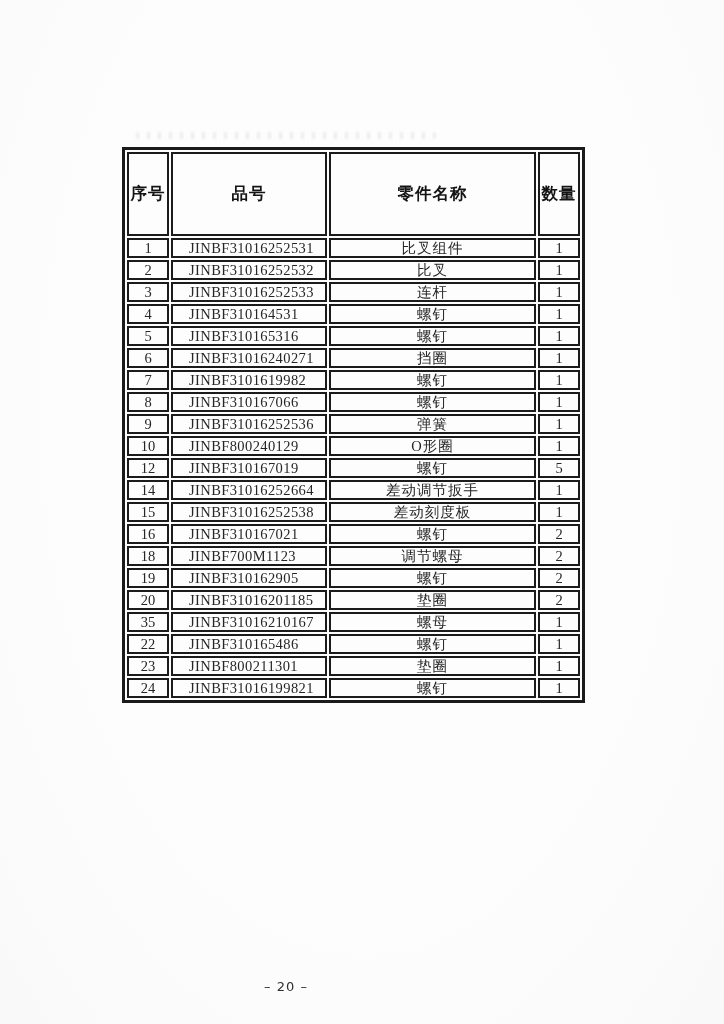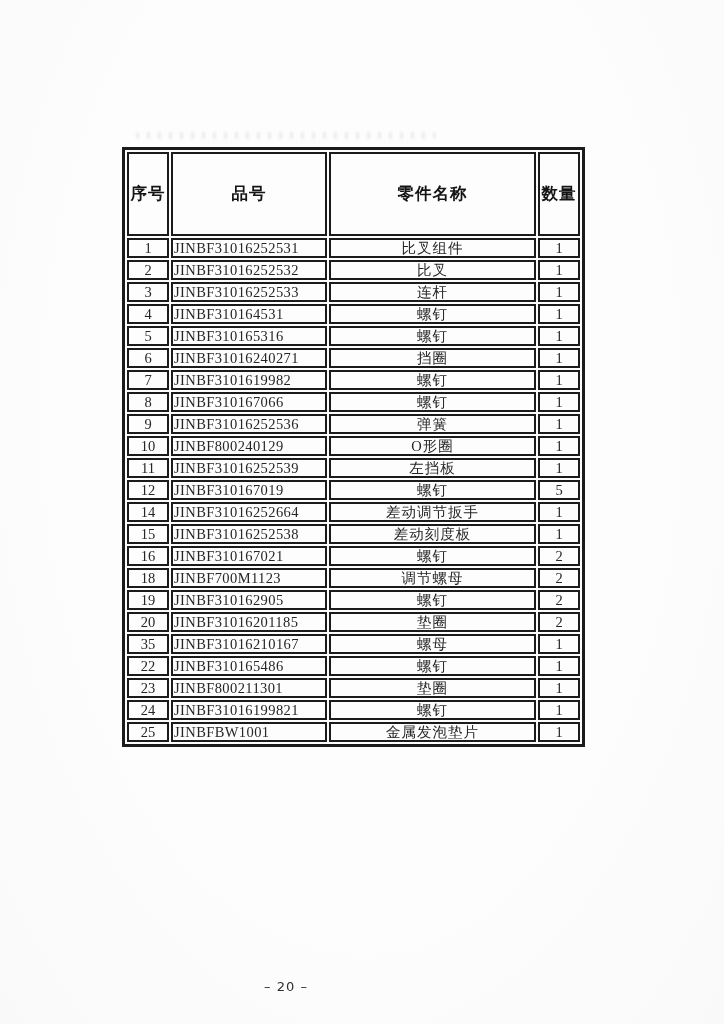--- a/index.html
+++ b/index.html
@@ -39,21 +39,21 @@
     text-align:center;vertical-align:middle;padding:0;
     letter-spacing:1px;
   }
   .parts-table td{
     font-size:14.5px;height:16px;line-height:16px;
     border:2px solid var(--border);
     padding:0 2px;vertical-align:middle;
     white-space:nowrap;overflow:hidden;
   }
   td.c-idx{text-align:center;}
-  td.c-pn{text-align:left;padding-left:1px;letter-spacing:0.4px;}
+  td.c-pn{text-align:left;padding-left:16px;letter-spacing:0.4px;}
   td.c-name{text-align:center;letter-spacing:1px;font-family:Liberation Serif, serif;}
   td.c-qty{text-align:center;}
   .footer{
     position:absolute;left:0;top:979px;width:572px;text-align:center;
     font-family:"DejaVu Sans","Liberation Sans",sans-serif;
     font-size:13px;color:#2e2e2e;letter-spacing:1px;
   }
 </style>
 </head>
 <body>
@@ -132,26 +132,20 @@
       <td class="c-name">弹簧</td>
       <td class="c-qty">1</td>
     </tr>
         <tr>
       <td class="c-idx">10</td>
       <td class="c-pn">JINBF800240129</td>
       <td class="c-name">O形圈</td>
       <td class="c-qty">1</td>
     </tr>
         <tr>
-      <td class="c-idx">11</td>
-      <td class="c-pn">JINBF31016252539</td>
-      <td class="c-name">左挡板</td>
-      <td class="c-qty">1</td>
-    </tr>
-        <tr>
       <td class="c-idx">12</td>
       <td class="c-pn">JINBF310167019</td>
       <td class="c-name">螺钉</td>
       <td class="c-qty">5</td>
     </tr>
         <tr>
       <td class="c-idx">14</td>
       <td class="c-pn">JINBF31016252664</td>
       <td class="c-name">差动调节扳手</td>
       <td class="c-qty">1</td>
@@ -203,24 +197,18 @@
       <td class="c-pn">JINBF800211301</td>
       <td class="c-name">垫圈</td>
       <td class="c-qty">1</td>
     </tr>
         <tr>
       <td class="c-idx">24</td>
       <td class="c-pn">JINBF31016199821</td>
       <td class="c-name">螺钉</td>
       <td class="c-qty">1</td>
     </tr>
-        <tr>
-      <td class="c-idx">25</td>
-      <td class="c-pn">JINBFBW1001</td>
-      <td class="c-name">金属发泡垫片</td>
-      <td class="c-qty">1</td>
-    </tr>
       </tbody>
   </table>
 
   <div class="footer">– 20 –</div>
 
 </div>
 
 </body></html>

